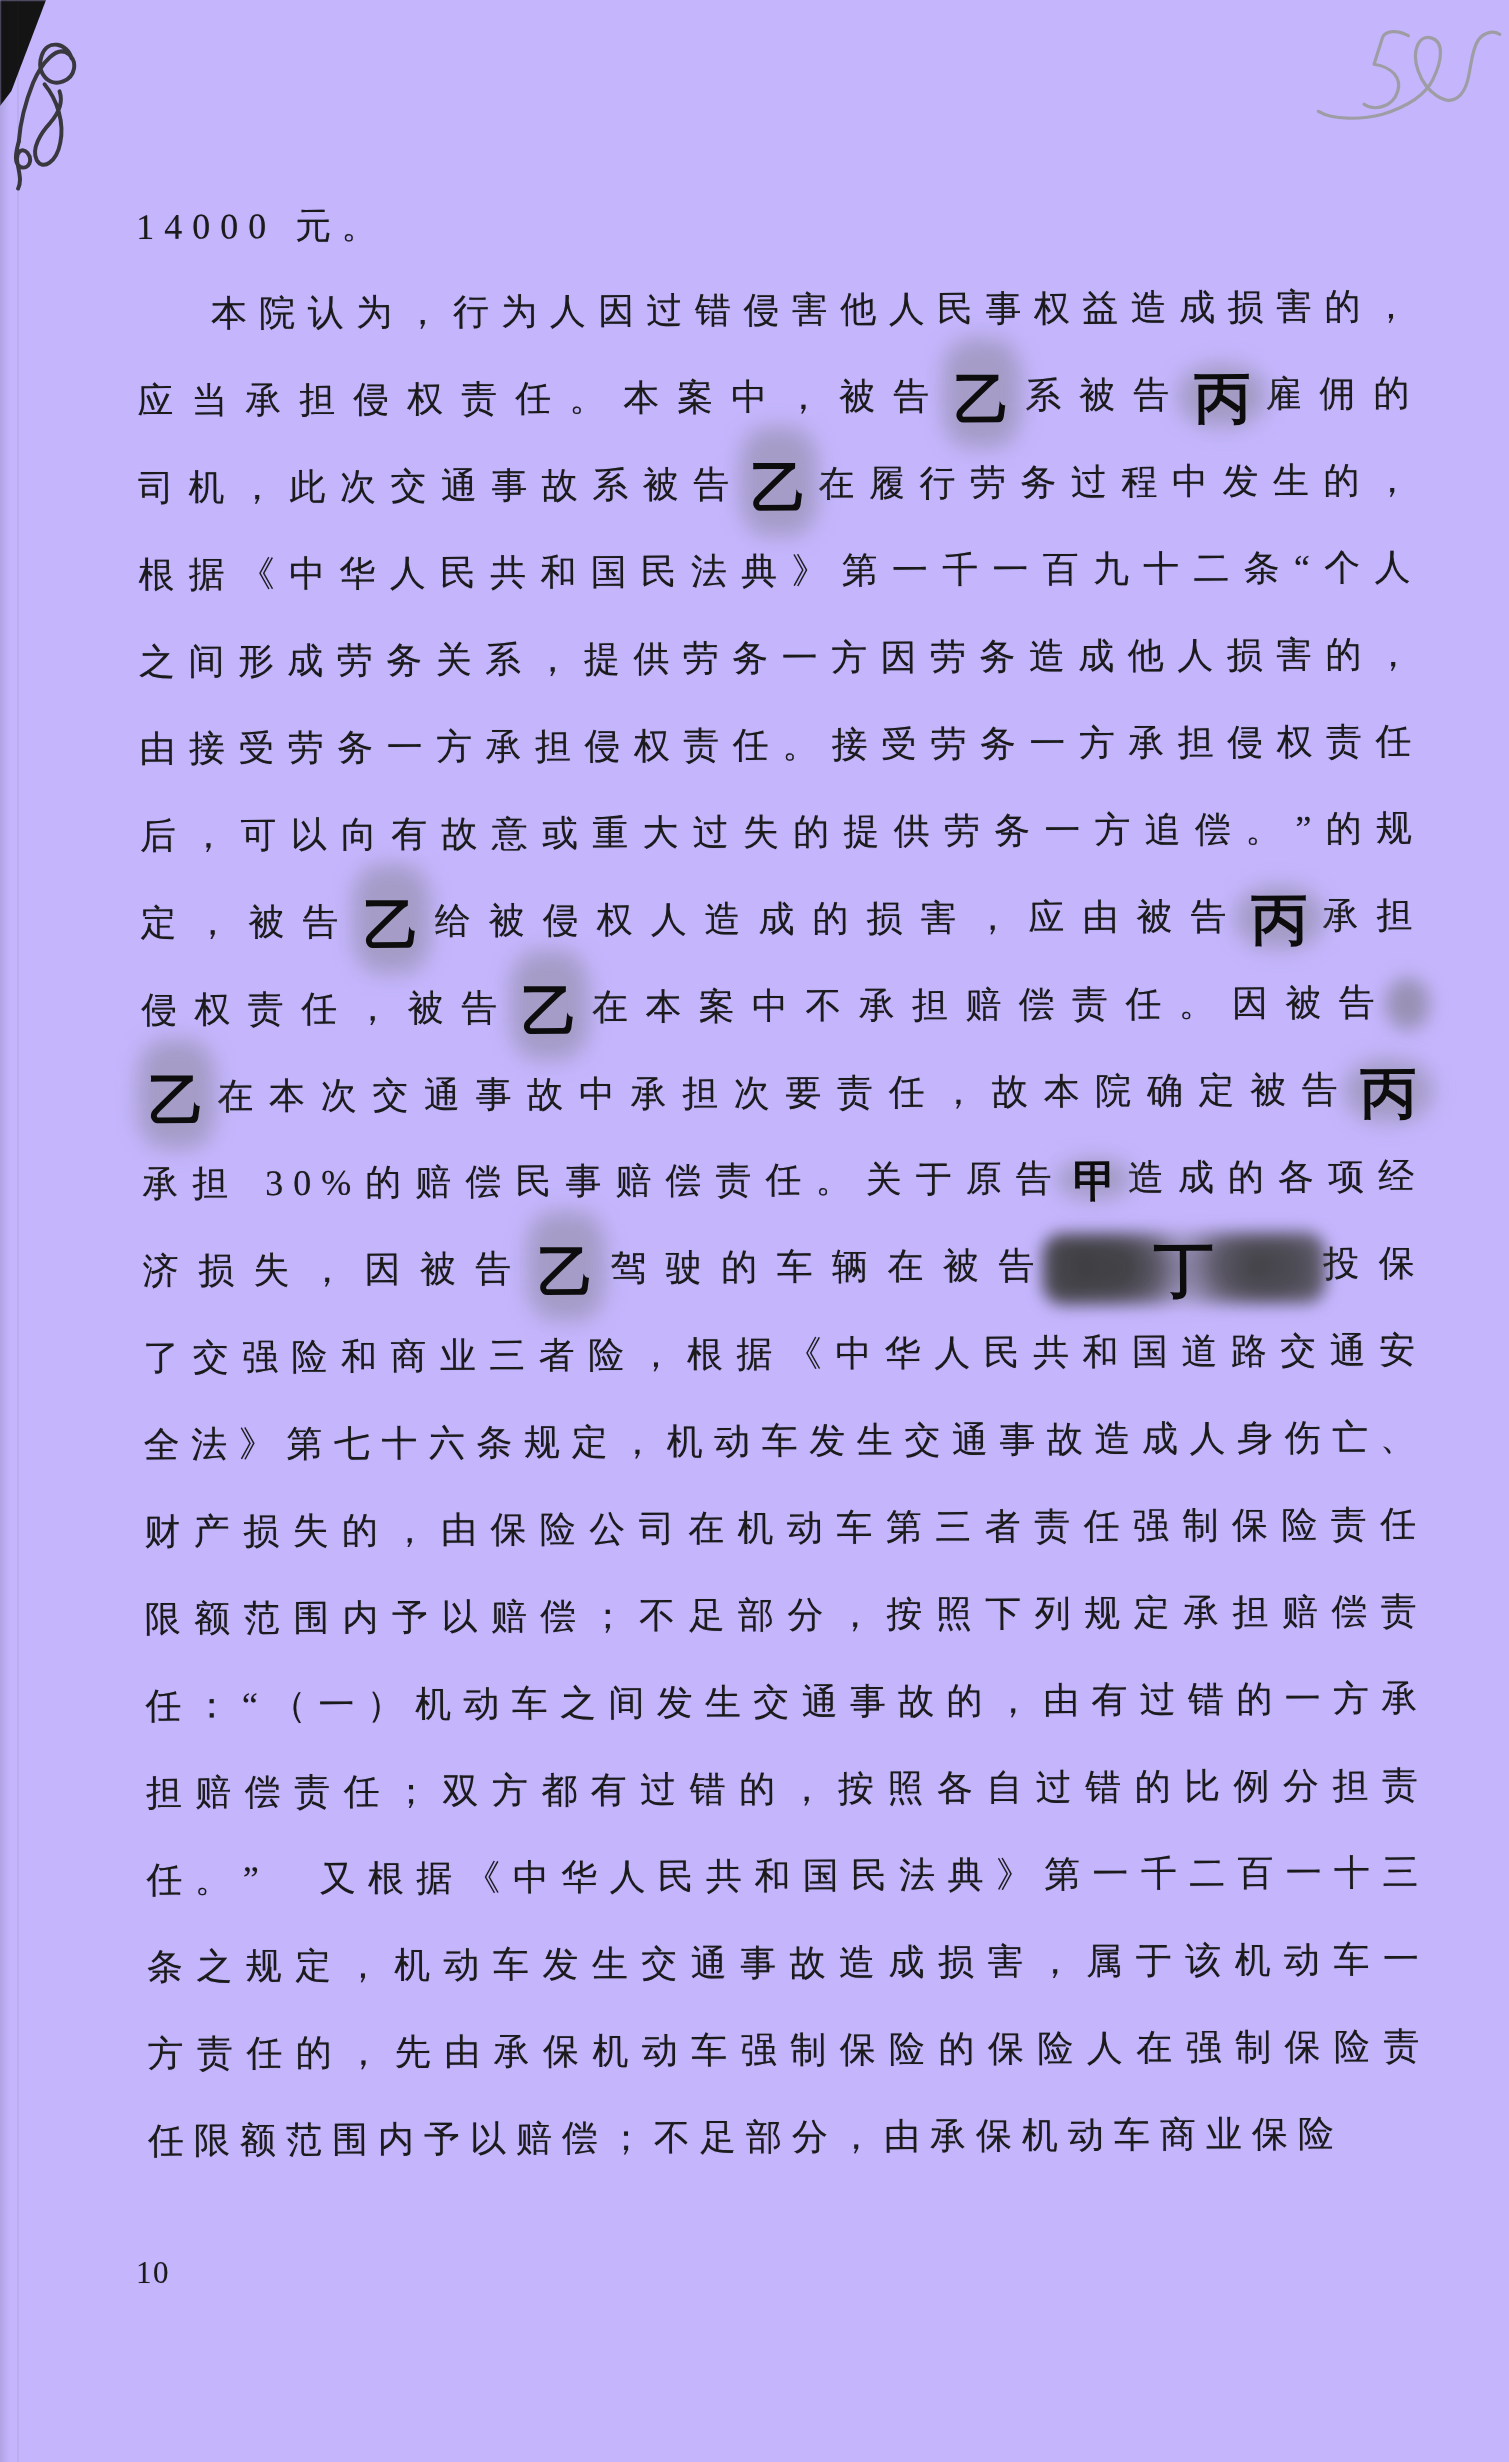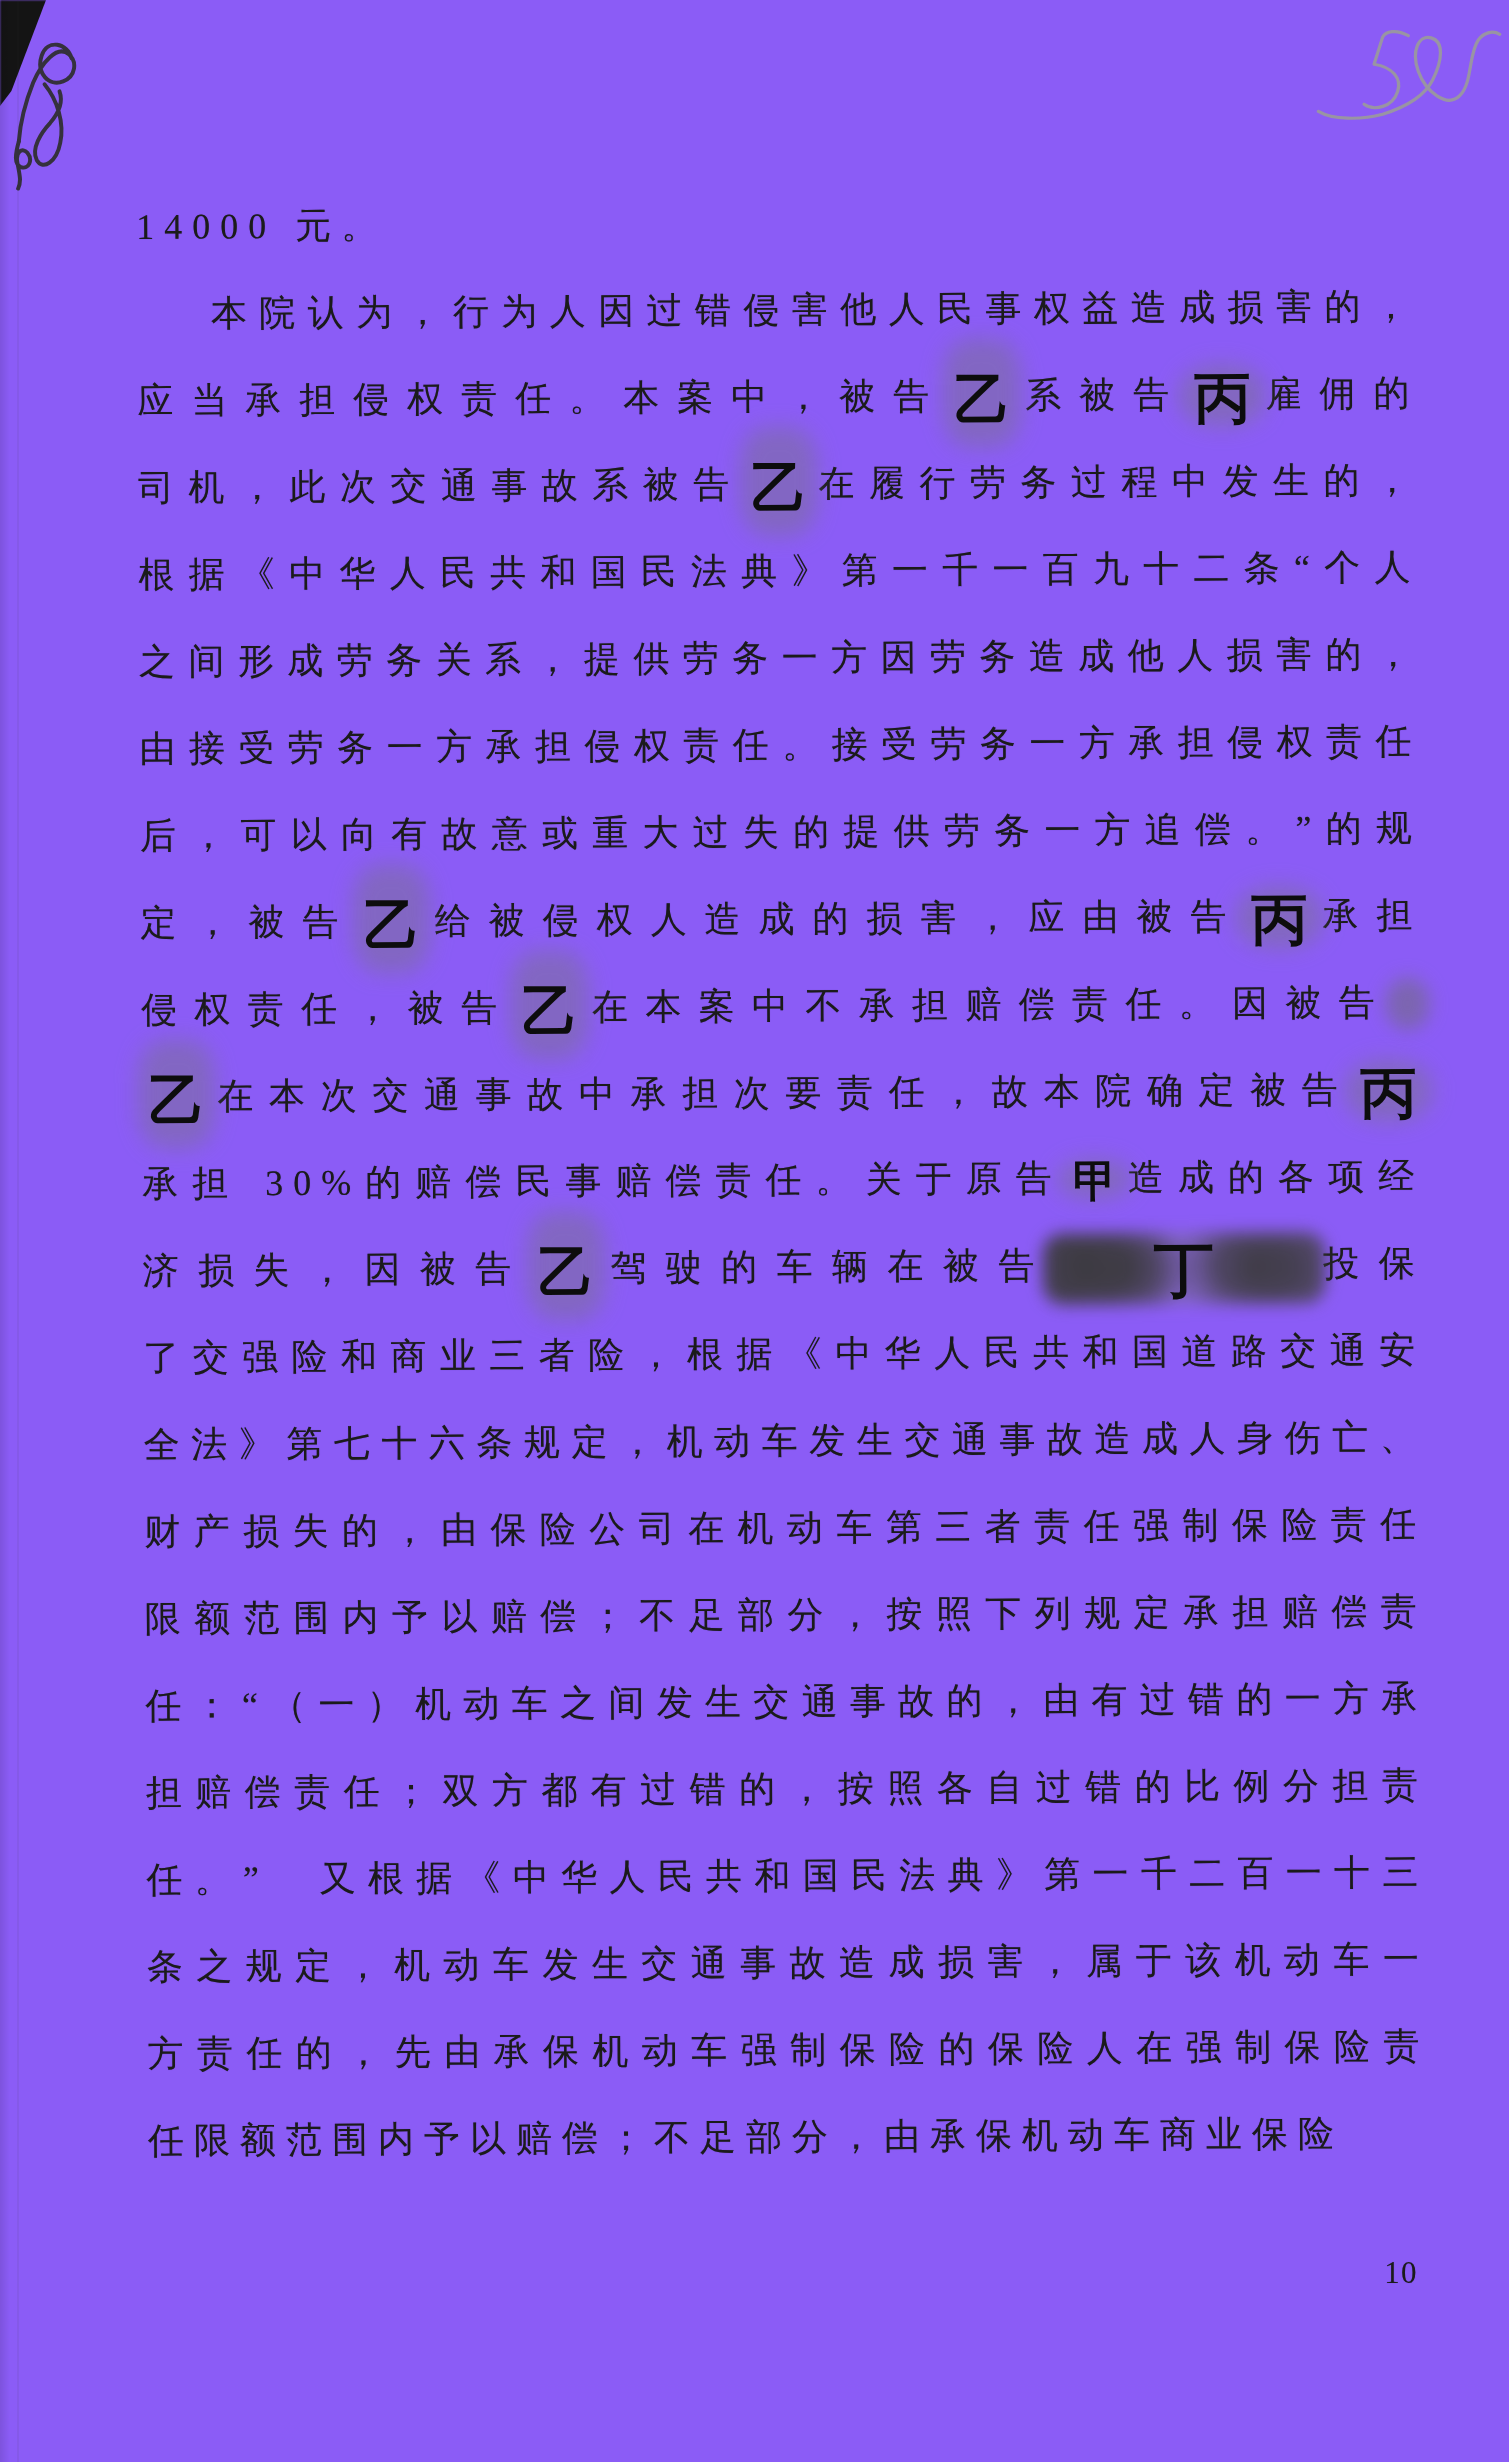--- a/index.html
+++ b/index.html
@@ -1,20 +1,20 @@
 <!DOCTYPE html>
 <html style="font-size:11.4px"><head>
 <meta charset="utf-8">
 <style>
   html, body { margin: 0; padding: 0; background: #ffffff; }
   .page {
     position: relative;
     width: 1510px;
     height: 2462px;
-    background: #8b5cf6;
+    background: #c4b5fd;
     overflow: hidden;
     font-family: "Liberation Serif", "DejaVu Serif", serif;
     color: #1b1b1b;
   }
   
   .corner-wedge {
     position: absolute; top: 0; left: 0;
     width: 64px; height: 121px;
     background: #141414;
     clip-path: polygon(0 0, 46px 0, 11.4px 91px, 0 106px);
@@ -118,21 +118,21 @@
     background: rgba(110,110,110,0.50);
     border-radius: 50%;
     filter: blur(9.3px);
   }
 
   .page-number {
     position: absolute;
     left: 136px;
     top: 2241px;
     width: 1282px;
-    text-align: right;
+    text-align: left;
     font-size: 31px;
     line-height: 64px;
     letter-spacing: 1.4px;
     text-shadow: 0 0 0.7px rgba(20,20,20,0.4);
   }
 </style>
 </head>
 <body>
 
 <div class="page">

